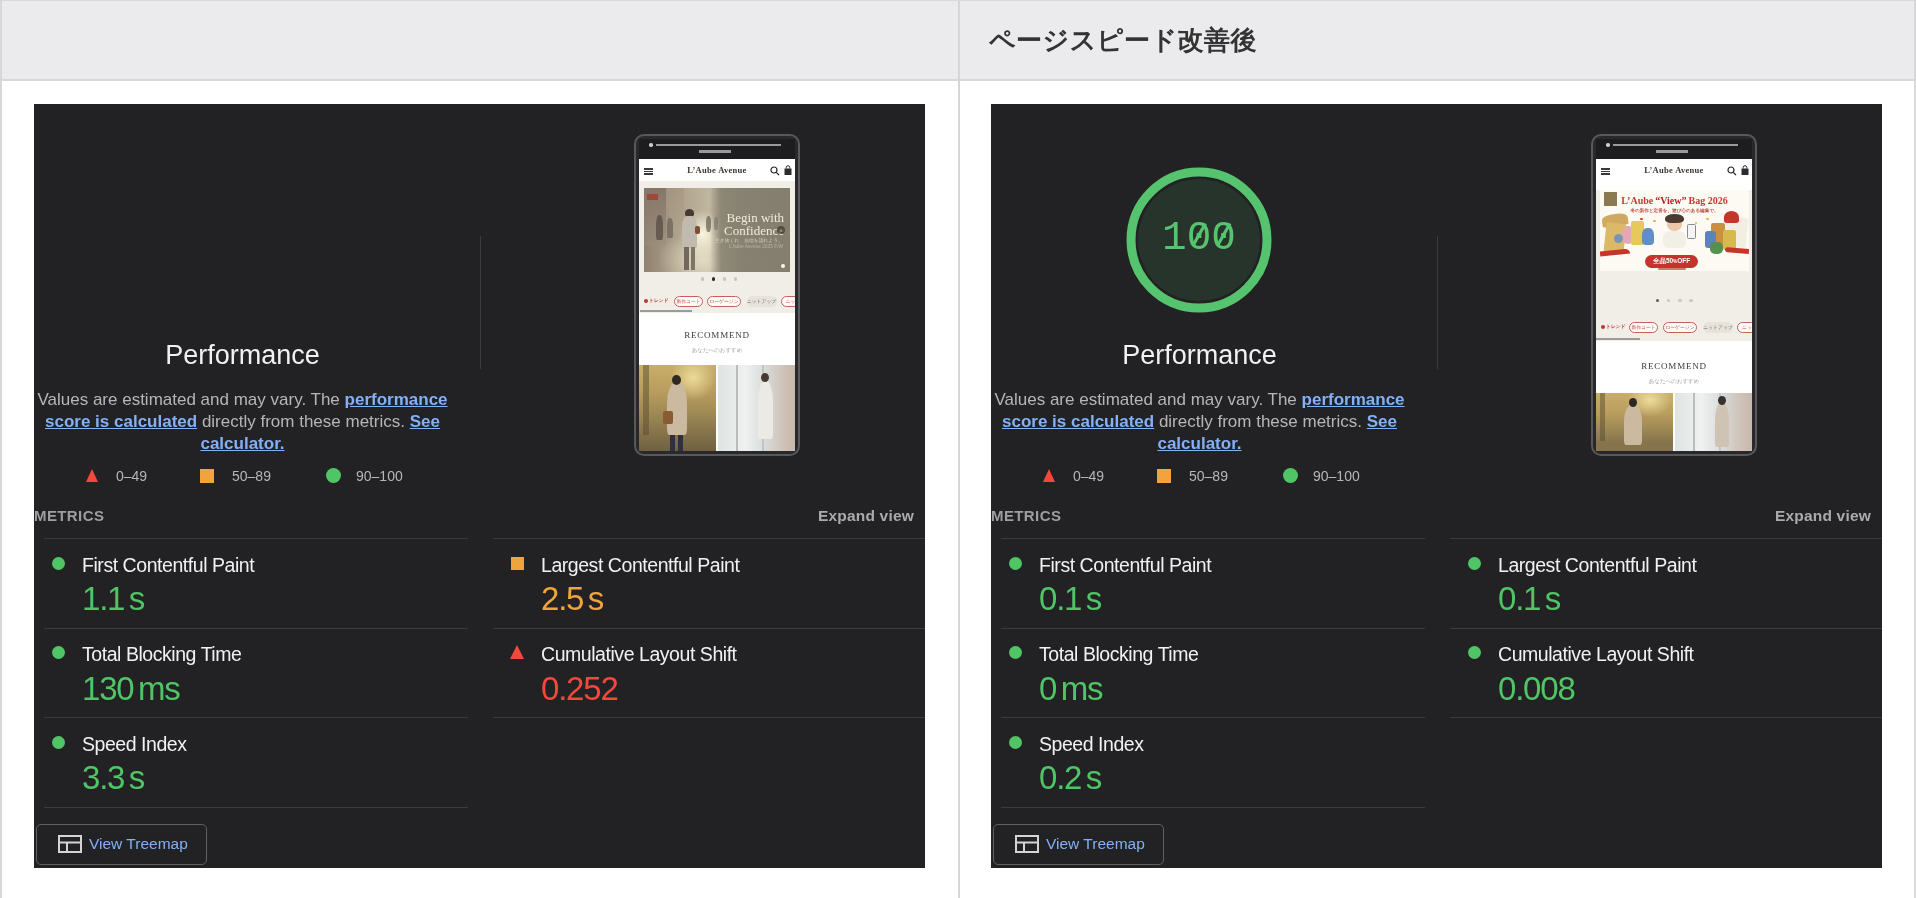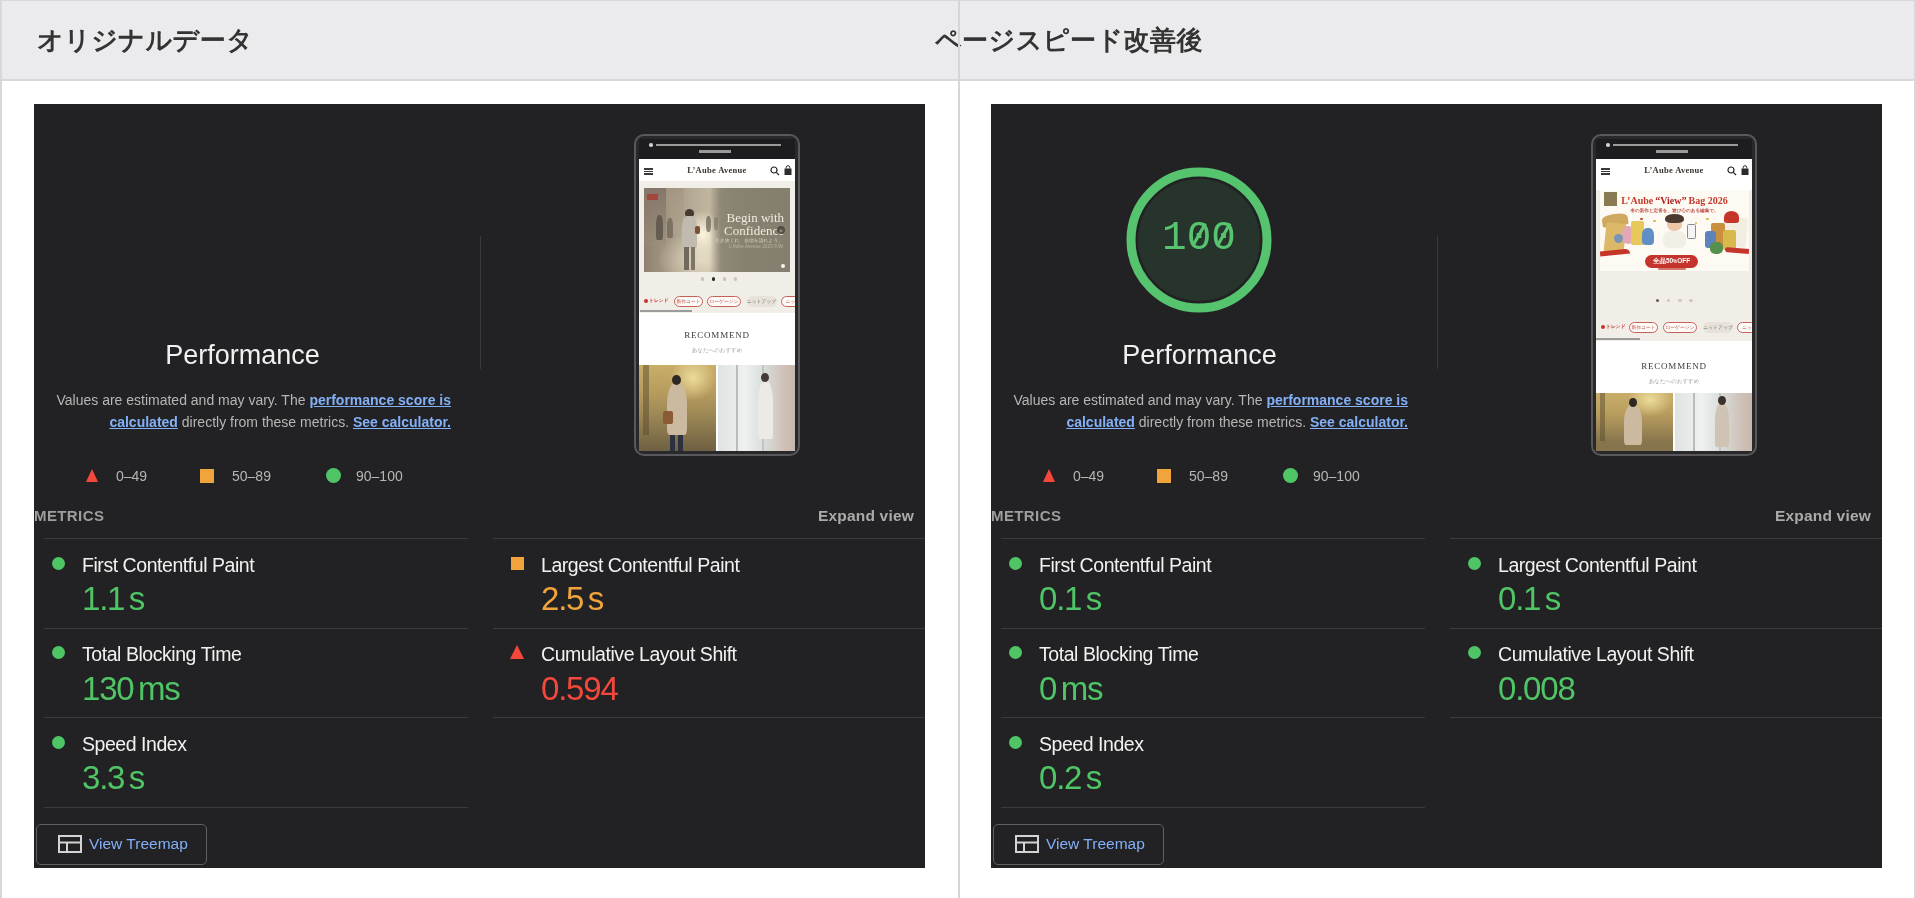--- a/index.html
+++ b/index.html
@@ -1,24 +1,24 @@
 <!DOCTYPE html>
 <html><head><meta charset="utf-8"><style>
 *{margin:0;padding:0;box-sizing:border-box}
 html,body{width:1916px;height:898px;background:#fff;font-family:"Liberation Sans",sans-serif;overflow:hidden}
 .stage{position:relative;width:1916px;height:898px;border-left:2px solid #d8d8da;border-right:2px solid #d8d8da;border-top:1.5px solid #d9d9db;}
 .hdr{position:absolute;left:0;top:0;width:1912px;height:79.5px;background:#ebebed;border-bottom:2px solid #d8d8da}
 .hdr .t1,.hdr .t2{position:absolute;top:0;height:79.5px;line-height:78px;font-size:26px;font-weight:bold;letter-spacing:0.5px;color:#333}
-.t1{left:35px} .t2{left:933px}
+.t1{left:35px} .t2{left:987px}
 .vcol{position:absolute;left:956px;top:0;width:1.5px;height:898px;background:#d6d6d8}
 .panel{position:absolute;top:102.5px;width:891px;height:764px;background:#222224}
 .pL{left:32px} .pR{left:989px}
 .gwrap{position:absolute;left:123px;top:51px;width:170px;height:170px}
 .perf{position:absolute;left:0;top:236px;width:417px;text-align:center;font-size:27px;font-weight:500;color:#f1f1f1}
-.desc{position:absolute;left:0;top:285px;width:417px;text-align:right;font-size:14px;line-height:22px;color:#b6b6b6}
+.desc{position:absolute;left:0;top:285px;width:417px;text-align:center;font-size:17px;line-height:22px;color:#b6b6b6}
 .desc a{color:#83b0f6;text-decoration:underline;font-weight:bold}
 .ltri{position:absolute;width:0;height:0;border-left:6.5px solid transparent;border-right:6.5px solid transparent;border-bottom:13px solid #f4483c}
 .lsq{position:absolute;width:14px;height:14px;background:#f1a43c}
 .lcir{position:absolute;width:15px;height:15px;border-radius:50%;background:#50c566}
 .ltxt{position:absolute;font-size:14px;color:#b6b6b6}
 .vdiv{position:absolute;left:446px;top:132px;width:1px;height:133px;background:#3b3b3d}
 .pframe{position:absolute;left:600px;top:30px;width:166px;height:322px;background:#29292b;border:2px solid #59595b;border-radius:10px}
 .pcontent{position:absolute;left:3px;top:3px;width:156px;height:312px;background:#fff;overflow:hidden}
 .pill{position:absolute;height:11px;border:0.8px solid #c66059;border-radius:6px;color:#c0453c;font-size:4.8px;text-align:center;line-height:10.5px;background:#fdfbf8}
 .pill3{position:absolute;height:11px;border-radius:6px;color:#6d675f;font-size:4.8px;text-align:center;line-height:11px;background:#e7e2da}
@@ -30,21 +30,20 @@
 .mtri{position:absolute;width:0;height:0;border-left:7.5px solid transparent;border-right:7.5px solid transparent;border-bottom:14px solid #f4483c}
 .mlabel{position:absolute;font-size:19.5px;font-weight:500;color:#f1f1f1;letter-spacing:-0.45px}
 .mvalue{position:absolute;font-size:33px;letter-spacing:-1.2px}
 .tbtn{position:absolute;left:2px;top:720px;width:171px;height:41px;border:1px solid #606062;border-radius:5px}
 .tbtn svg{position:absolute;left:21px;top:10px}
 .tbtn span{position:absolute;left:52px;top:10px;font-size:15.5px;font-weight:500;color:#83b0f6}
 </style></head>
 <body>
 <div class="stage">
 <div class="hdr">
-      <span class="t1">オリジナルデータ</span>
       <span class="t2">ページスピード改善後</span>
     </div>
 <div class="vcol"></div>
 <div class="panel pL">
       <div class="perf">Performance</div>
       <div class="desc">Values are estimated and may vary. The <a>performance score is calculated</a> directly from these metrics. <a>See calculator.</a></div>
       <span class="ltri" style="left:52px;top:365px"></span>
       <span class="ltxt" style="left:82px;top:364px">0–49</span>
 <span class="lsq" style="left:166px;top:365px"></span>
       <span class="ltxt" style="left:198px;top:364px">50–89</span>
@@ -141,21 +140,21 @@
 <div class="mlabel" style="left:48px;top:539.6px">Total Blocking Time</div>
 <div class="mvalue" style="left:48px;top:566.1px;color:#50c566">130<span style="margin-left:4.5px">ms</span></div>
       <span class="mdot" style="left:17.5px;top:632.2px;background:#50c566"></span>
 <div class="mlabel" style="left:48px;top:629.2px">Speed Index</div>
 <div class="mvalue" style="left:48px;top:655.7px;color:#50c566">3.3<span style="margin-left:4.5px">s</span></div>
       <span class="msq" style="left:476.5px;top:453.5px;background:#f1a43c"></span>
 <div class="mlabel" style="left:507px;top:450.0px">Largest Contentful Paint</div>
 <div class="mvalue" style="left:507px;top:476.5px;color:#f1a43c">2.5<span style="margin-left:4.5px">s</span></div>
       <span class="mtri" style="left:475.5px;top:541.6px;border-bottom-color:#f4483c"></span>
 <div class="mlabel" style="left:507px;top:539.6px">Cumulative Layout Shift</div>
-<div class="mvalue" style="left:507px;top:566.1px;color:#f4483c">0.594</div>
+<div class="mvalue" style="left:507px;top:566.1px;color:#f4483c">0.252</div>
       <div class="tbtn">
         <svg width="24" height="18" viewBox="0 0 24 18">
 <rect x="1" y="1" width="22" height="16" fill="none" stroke="#d4d4d4" stroke-width="2"></rect>
 <line x1="1" y1="7.5" x2="23" y2="7.5" stroke="#d4d4d4" stroke-width="2"></line>
 <line x1="9" y1="7.5" x2="9" y2="17" stroke="#d4d4d4" stroke-width="2"></line>
 </svg>
         <span>View Treemap</span>
       </div>
     </div>
 <div class="panel pR">

